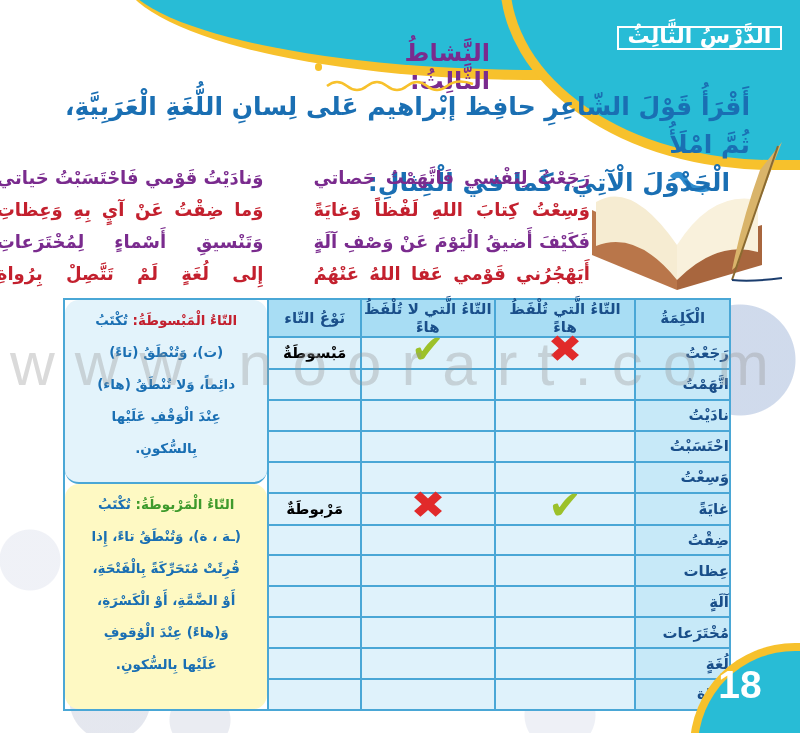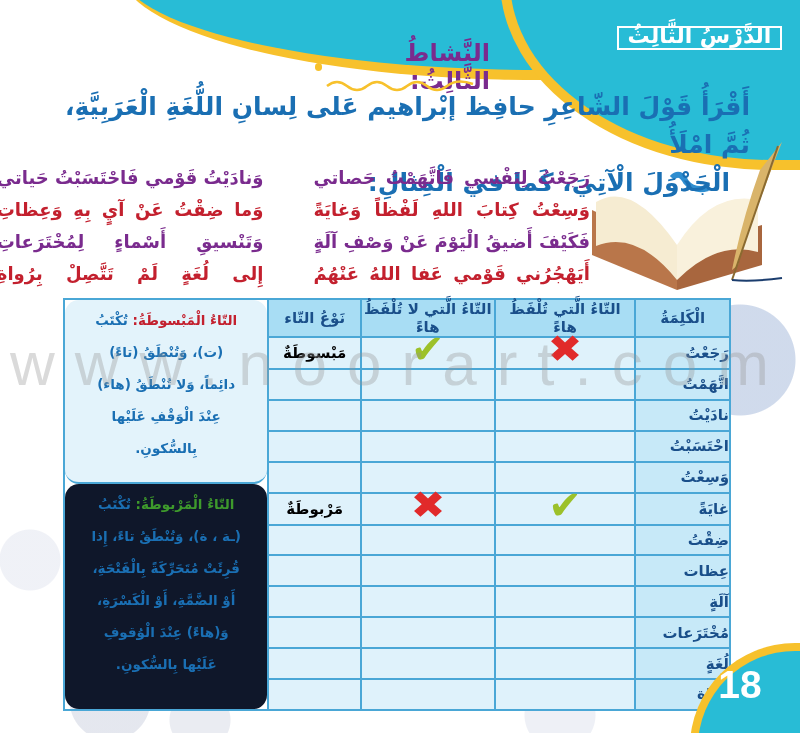--- a/index.html
+++ b/index.html
@@ -105,21 +105,21 @@
       width: 205px; display: flex; flex-direction: column;
       border: 2px solid #4aa7d6; border-right: none;
     }
     .note-box {
       flex: 1; background: #e3f3fb; color: #1a6fb3;
       font-size: 13.5px; font-weight: bold; line-height: 32px;
       text-align: center; padding: 4px 24px;
       border-bottom: 2px solid #4aa7d6;
       border-radius: 14px;
     }
-    .note-box:last-child { border-bottom: none; flex: 1.25; background: #0f172a; }
+    .note-box:last-child { border-bottom: none; flex: 1.25; background: #fef9c3; }
     .note-box .term-red { color: #c3202e; }
     .note-box .term-green { color: #3e9a2c; }
 
     .page-number {
       position: absolute; right: 20px; bottom: 18px; width: 80px; height: 60px;
       color: #ffffff; font-size: 39px; font-weight: bold; font-family: "Liberation Sans", sans-serif;
       display: flex; align-items: center; justify-content: center; z-index: 5;
     }
     .corner-wave {
       position: absolute; right: -40px; bottom: -40px; width: 150px; height: 130px;

